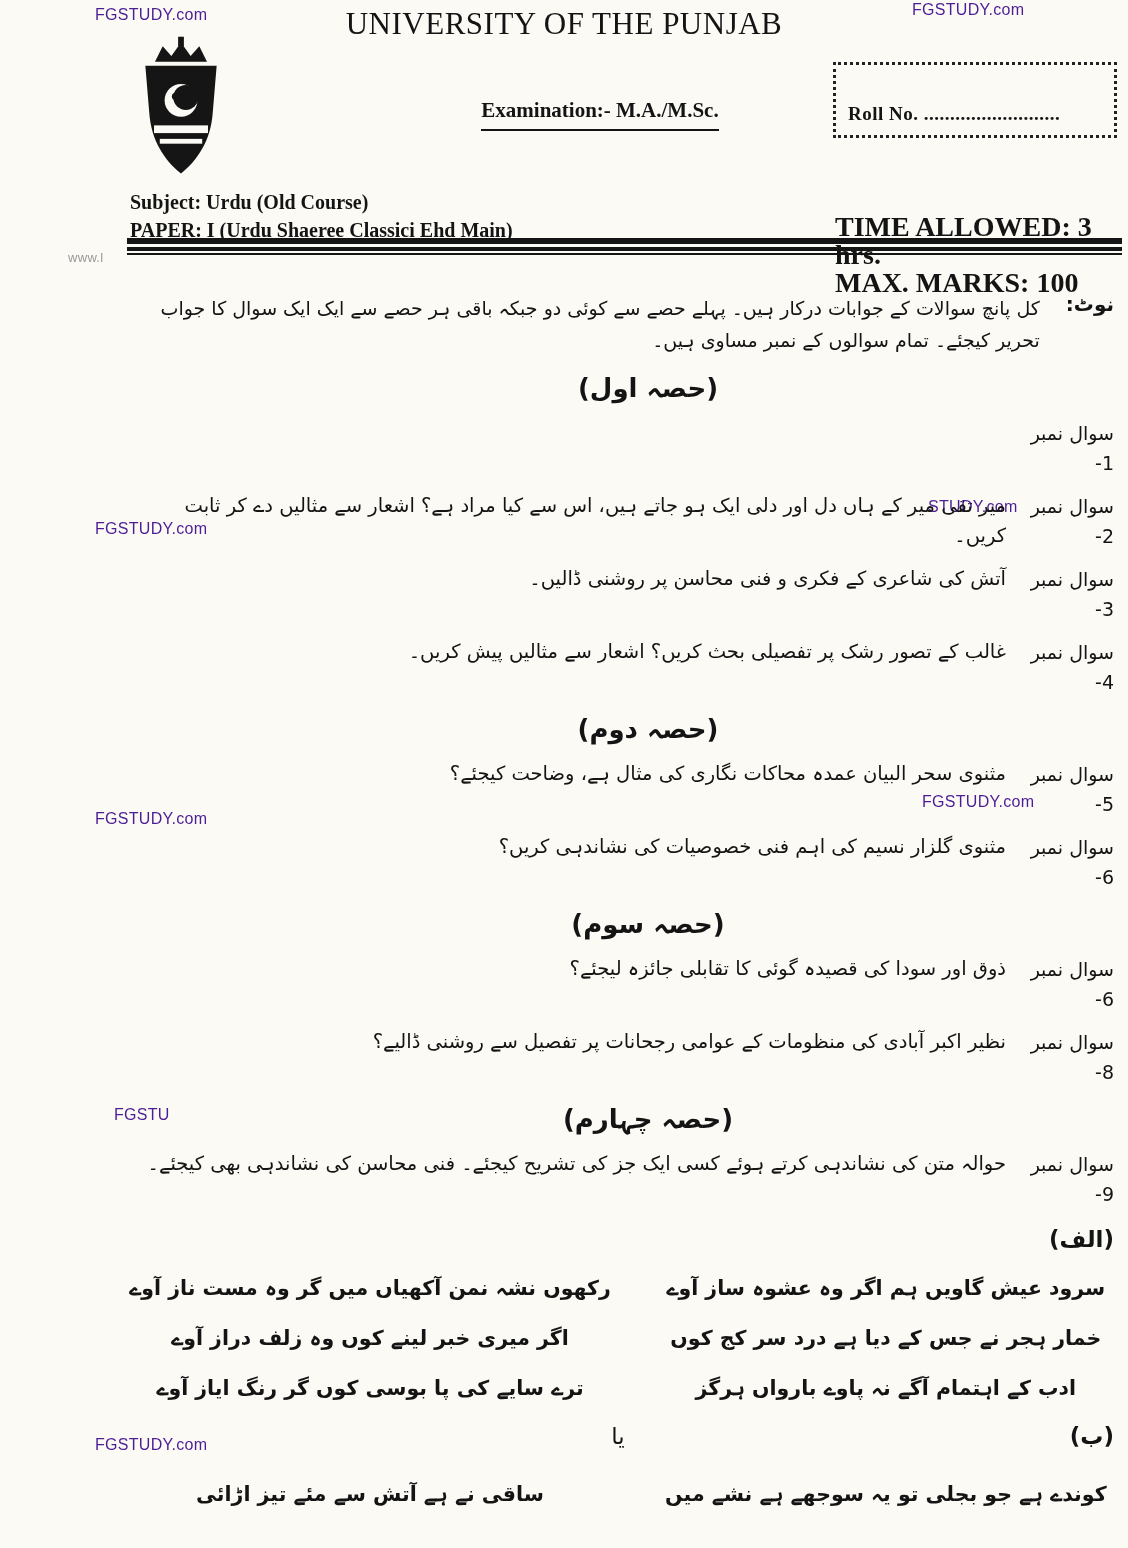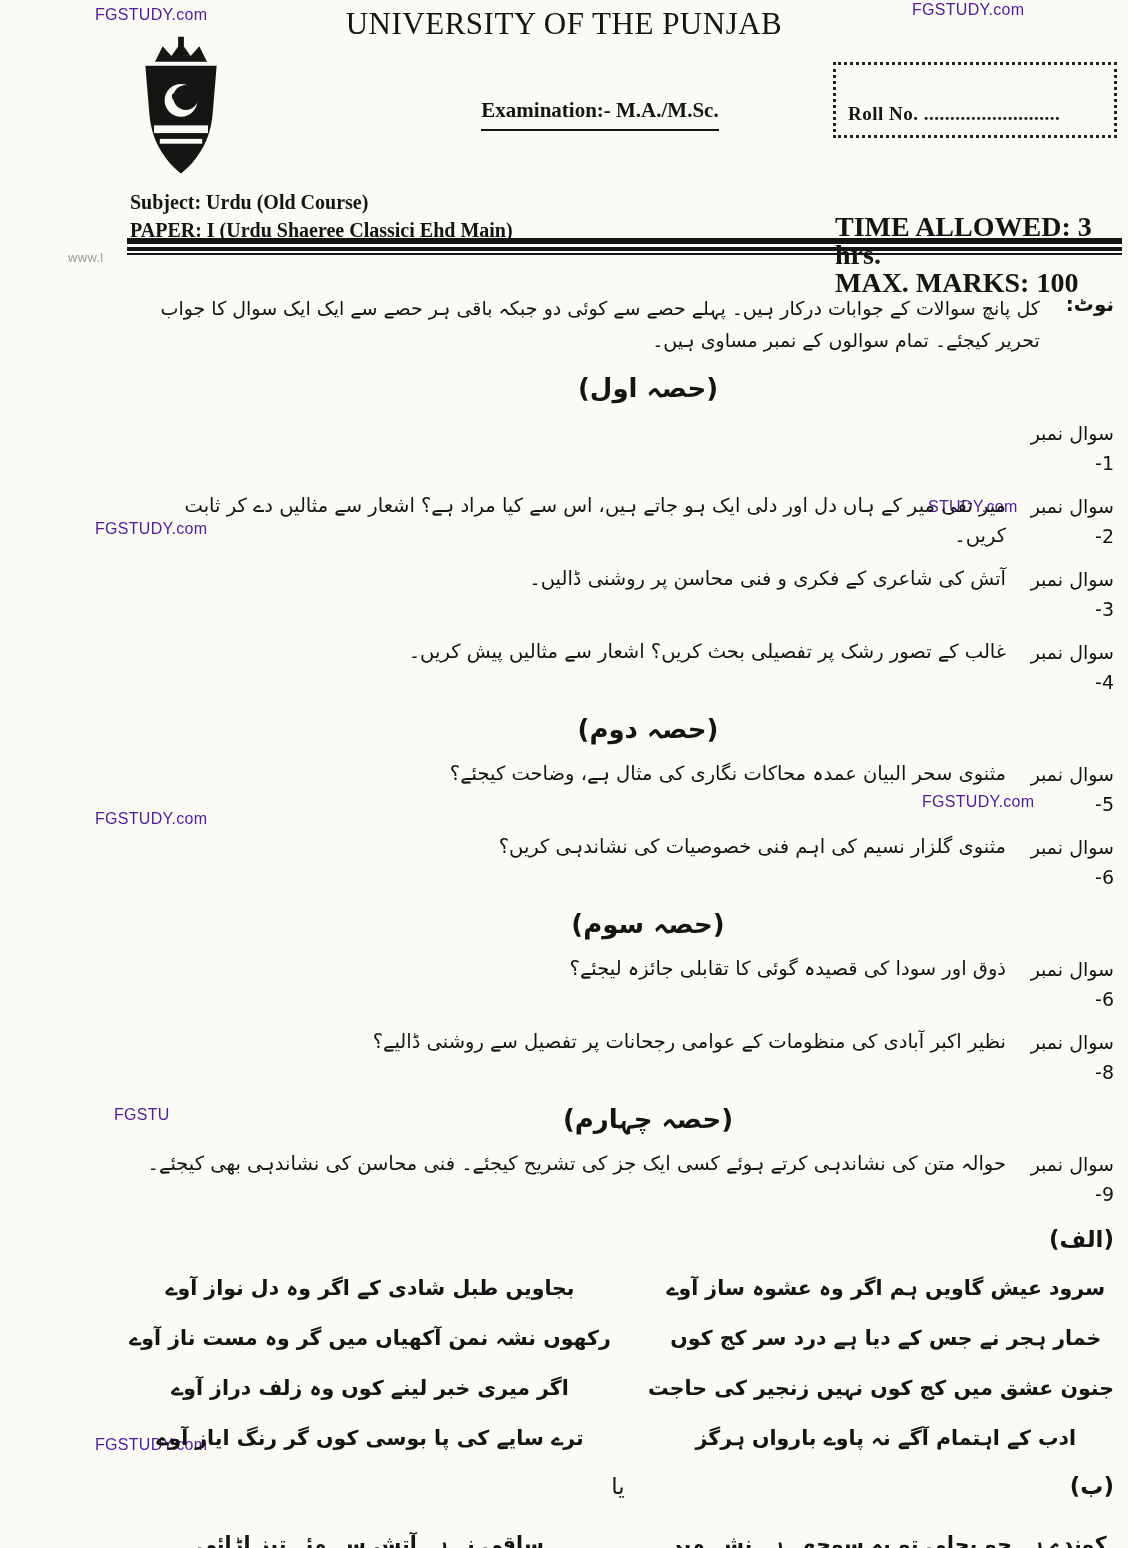--- a/index.html
+++ b/index.html
@@ -211,25 +211,23 @@
       <span class="q-label">سوال نمبر 9-</span>
       <span class="q-text">حوالہ متن کی نشاندہی کرتے ہوئے کسی ایک جز کی تشریح کیجئے۔ فنی محاسن کی نشاندہی بھی کیجئے۔</span>
     </div>
 
     <div class="passage-label">(الف)</div>
 
     <div class="couplets">
       <div class="hem-col right">
         <div class="hem">سرود عیش گاویں ہم اگر وہ عشوہ ساز آوے</div>
         <div class="hem">خمار ہجر نے جس کے دیا ہے درد سر کج کوں</div>
-        <div class="hem">جنون عشق میں کج کوں نہیں زنجیر کی حاجت</div>
         <div class="hem">ادب کے اہتمام آگے نہ پاوے بارواں ہرگز</div>
       </div>
       <div class="hem-col left">
-        <div class="hem">بجاویں طبل شادی کے اگر وہ دل نواز آوے</div>
         <div class="hem">رکھوں نشہ نمن آکھیاں میں گر وہ مست ناز آوے</div>
         <div class="hem">اگر میری خبر لینے کوں وہ زلف دراز آوے</div>
         <div class="hem">ترے سایے کی پا بوسی کوں گر رنگ ایاز آوے</div>
       </div>
     </div>
 
     <div class="ya-row">
       <span class="ya">یا</span>
       <span class="bay-label">(ب)</span>
     </div>

